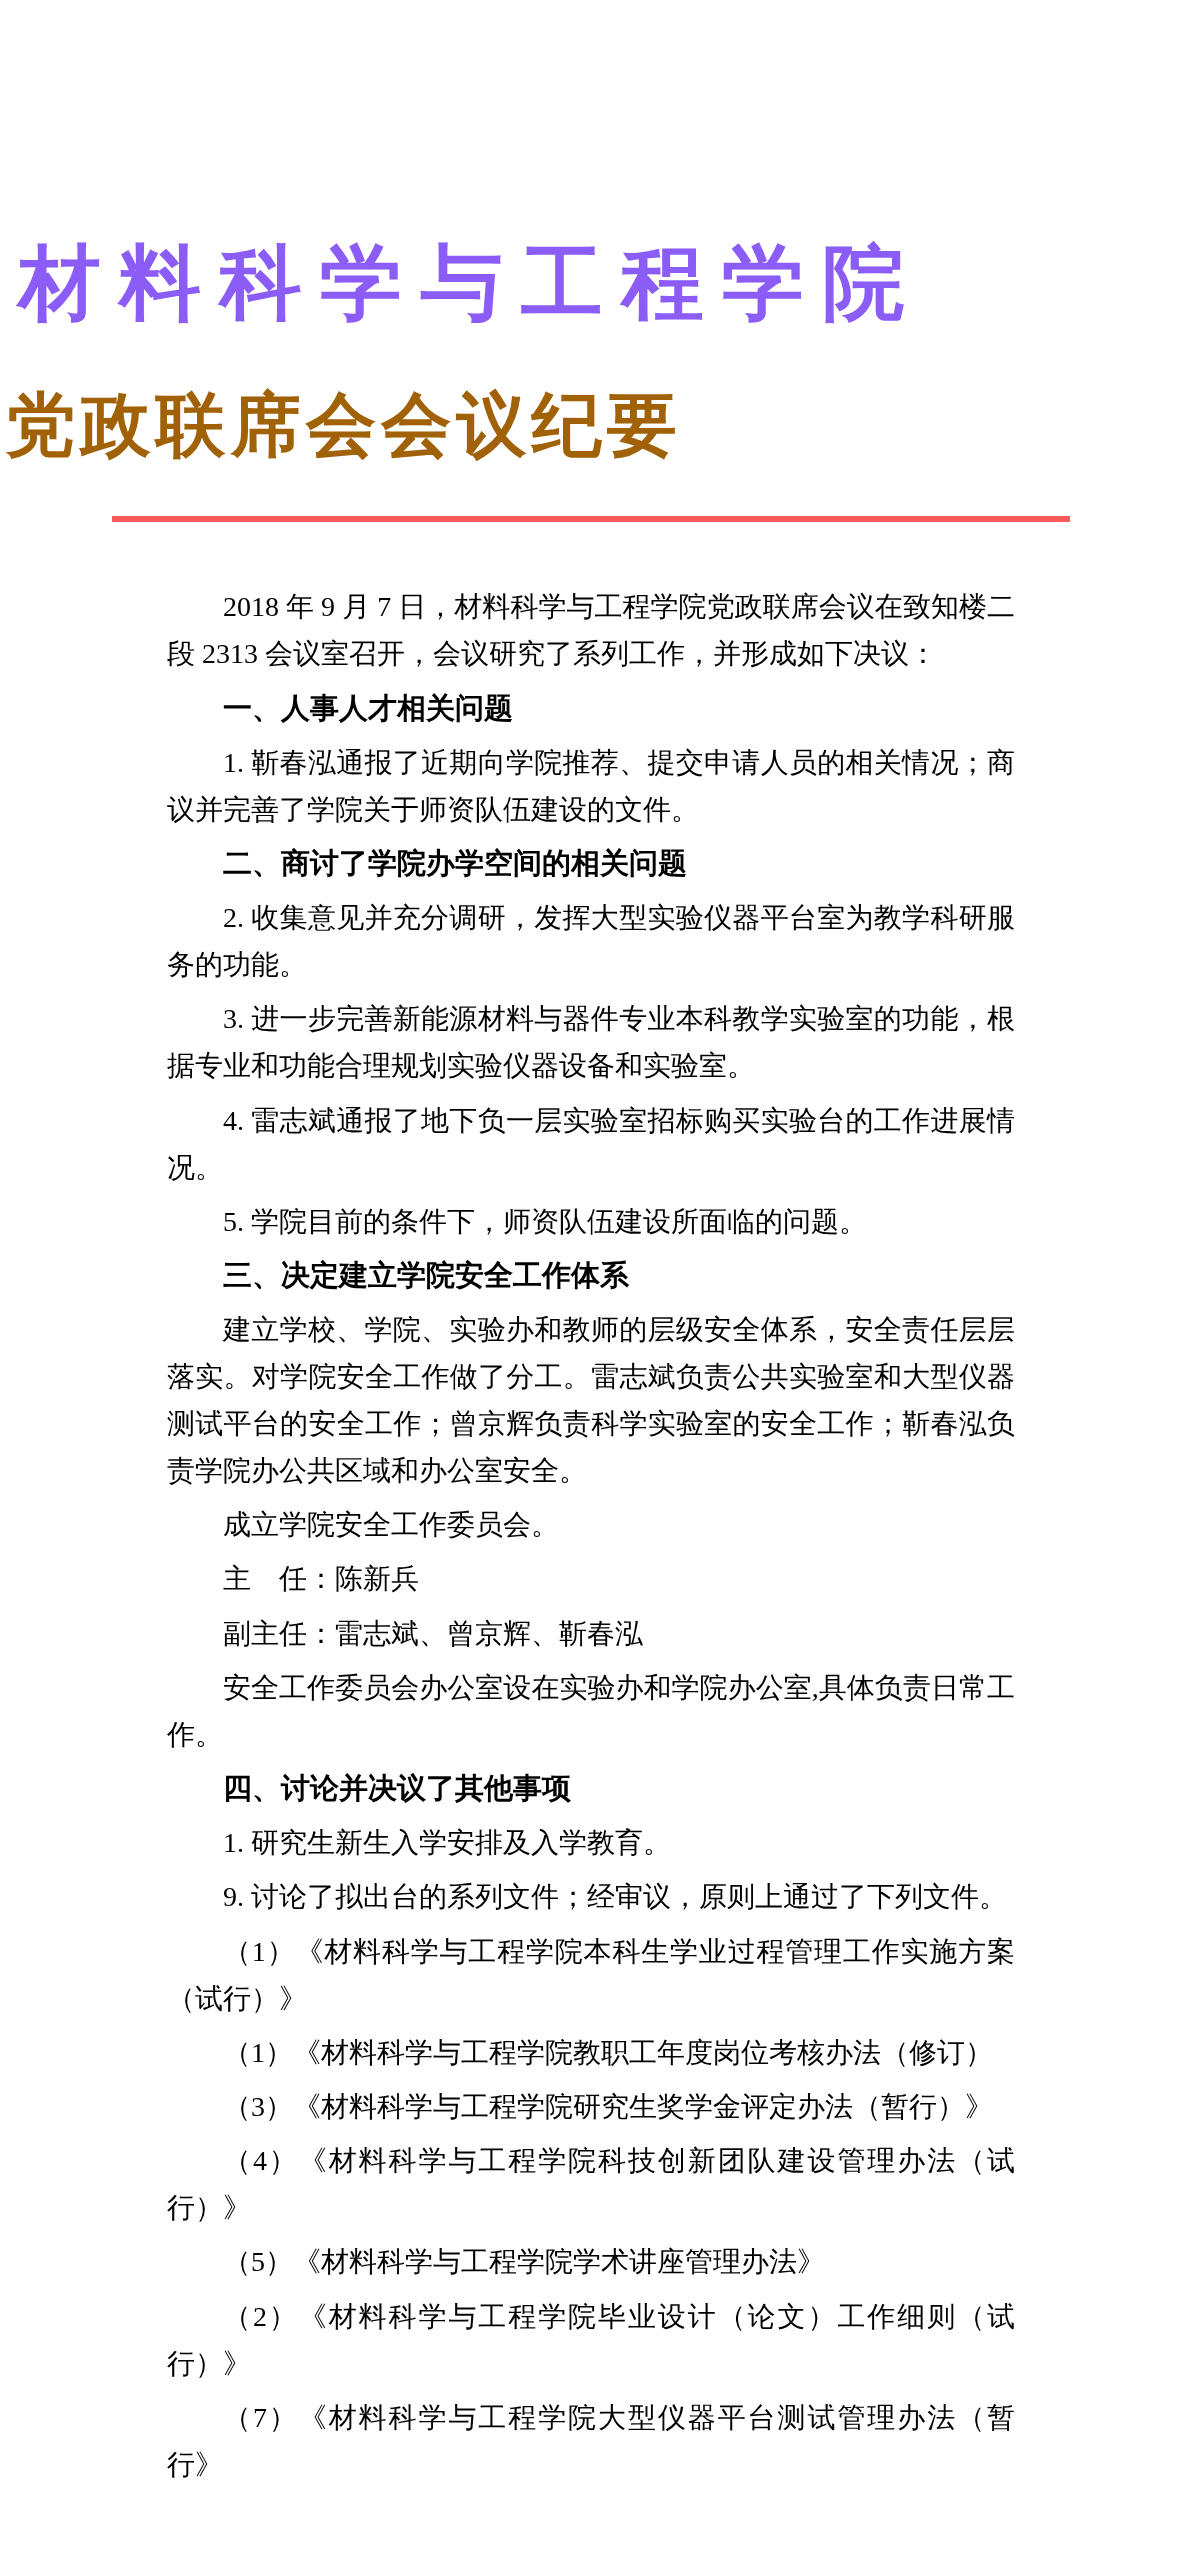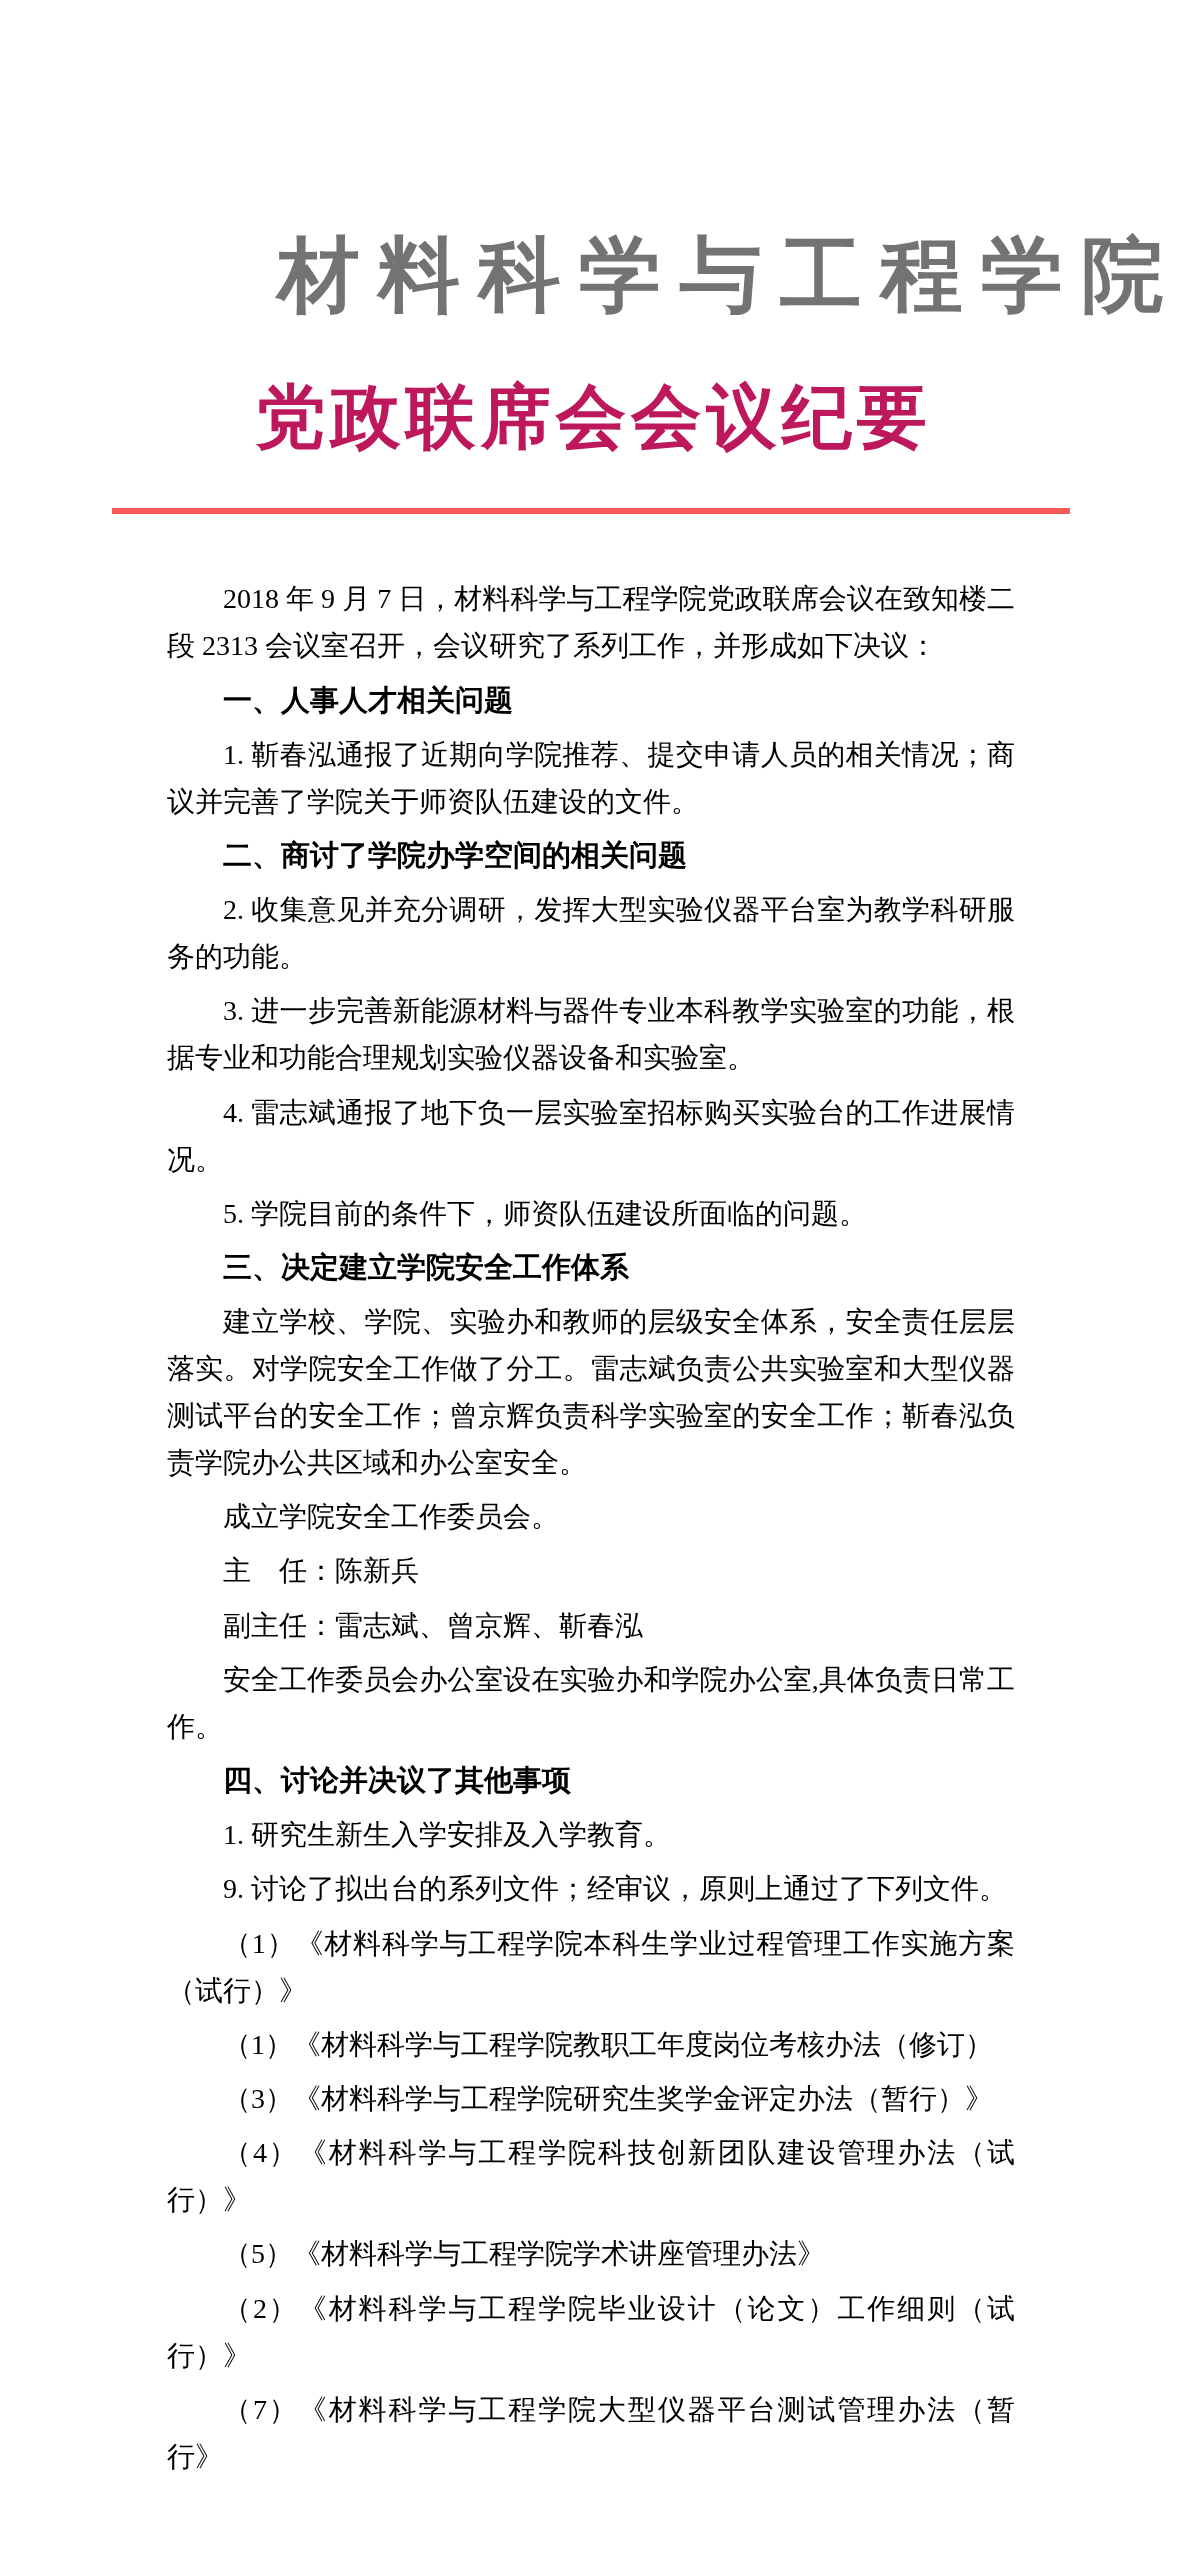--- a/index.html
+++ b/index.html
@@ -8,38 +8,39 @@
     width: 1182px;
     height: 3157px;
     background: #ffffff;
     overflow: hidden;
     font-family: "Liberation Serif", "DejaVu Serif", serif;
     color: #000000;
   }
   
   .title-main {
     padding-top: 231px;
-    text-align: right;
+    text-align: left;
     font-size: 82px;
     font-weight: bold;
     line-height: 1.1;
     letter-spacing: 18.5px;
     text-indent: 18.5px;
-    color: #737373;
+    color: #8b5cf6;
     font-family: "Liberation Serif", "DejaVu Serif", serif;
+    margin-top: 8px;
   }
   .title-sub {
     margin-top: 58px;
-    text-align: center;
+    text-align: left;
     font-size: 70px;
     font-weight: bold;
     line-height: 1.1;
     letter-spacing: 5.2px;
     text-indent: 5.2px;
-    color: #be185d;
+    color: #a16207;
   }
   .divider {
     margin: 52px 0 0 112px;
     width: 958px;
     height: 6.2px;
     background: #f85a5a;
   }
   
   .content {
     margin: 61px 167px 0 167px;

